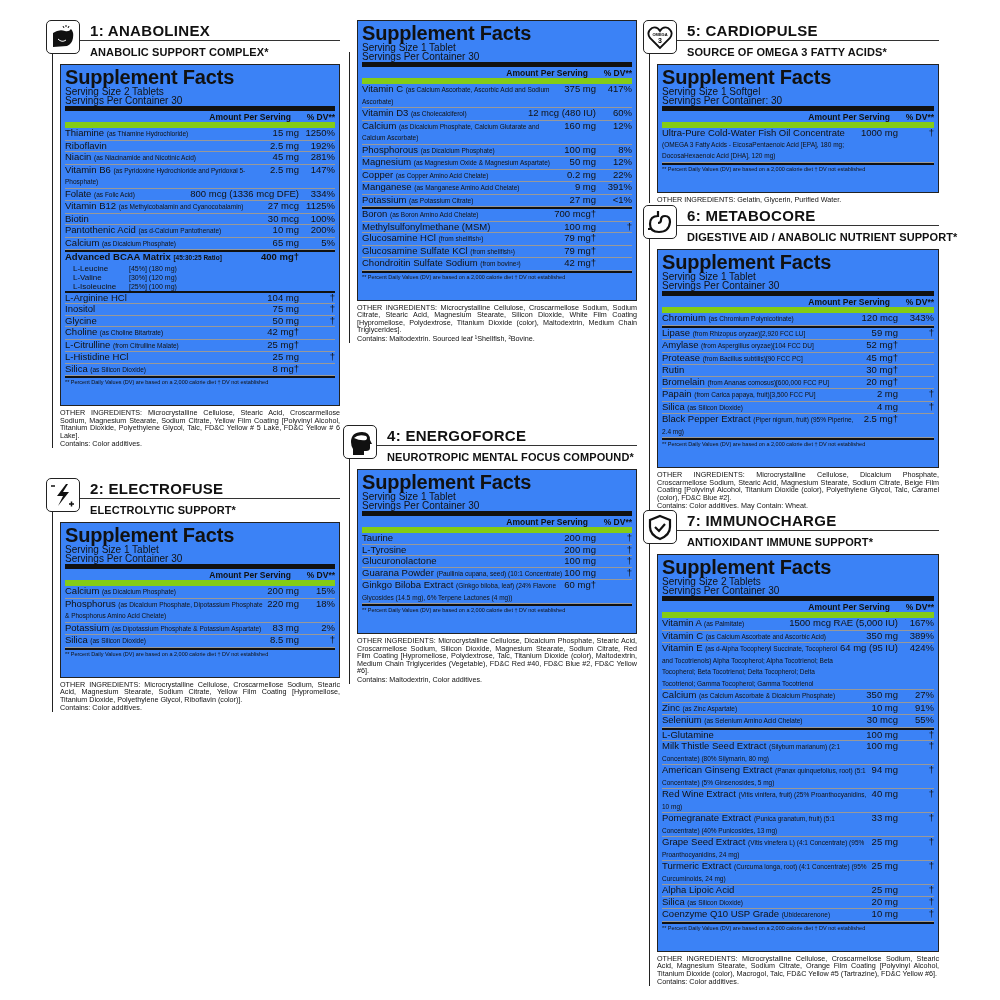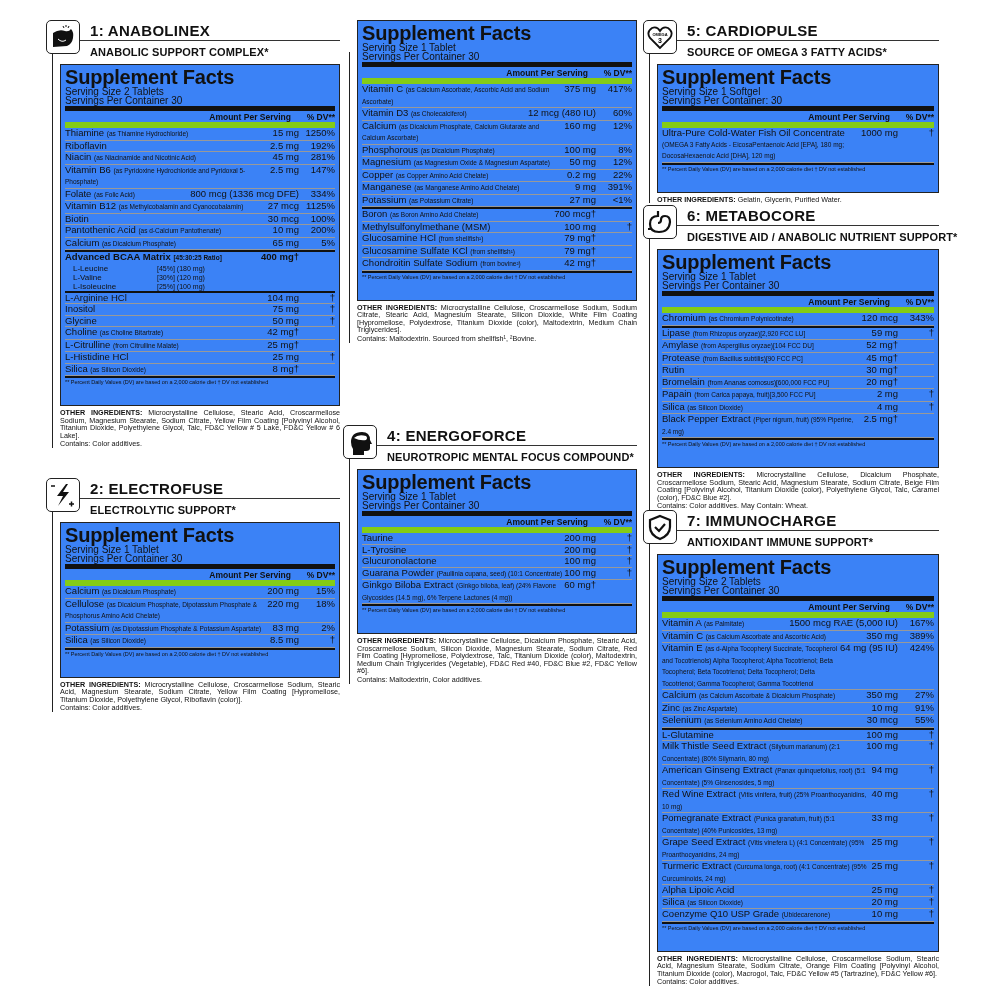--- a/index.html
+++ b/index.html
@@ -22,25 +22,25 @@
   .med { height: 2px; background: #111; }
   .hdr { display: flex; font-size: 8.5px; font-weight: bold; line-height: 10px; border-bottom: 6px solid #84cc16; }
   .hdr .a { flex: 1; text-align: right; padding-right: 10px; }
   .hdr .d { width: 34px; text-align: right; }
   .row { display: flex; font-size: 9.5px; line-height: 10.5px; border-bottom: 1px solid #999; align-items: flex-start; }
   .row .n { flex: 1; min-width: 0; }
   .row .n small { font-size: 6.5px; }
   .row .amt { white-space: nowrap; text-align: right; padding-right: 2px; }
   .row .dv { width: 34px; text-align: right; white-space: nowrap; }
   .row.sub { font-size: 8px; line-height: 9px; border-bottom: none; padding-left: 8px; }
-  .row.sub .n { flex: none; width: 84px; }
+  .row.sub .n { flex: none; width: 56px; }
   .row.sub .r { font-size: 7px; }
   .foot { font-size: 5.5px; line-height: 8px; border-top: 2px solid #111; white-space: nowrap; overflow: hidden; }
   .other { margin-left: 14px; font-size: 7.2px; line-height: 7.6px; margin-top: 3px; text-align: justify; }
-  .other b { font-weight: bold; }
+  .other b { font-weight: normal; }
   .contains { margin-left: 14px; font-size: 7.2px; line-height: 9px; }
 </style>
 </head>
 <body>
 
 <div class="panel" style="left:46px; top:20px; width:294px;">
   <div class="vline"></div>
   <div class="ph">
     <div class="icon-box">
       <svg viewBox="0 0 28 28">
@@ -196,21 +196,21 @@
         <span class="a">Amount Per Serving</span>
         <span class="d">% DV**</span>
       </div>
     <div>
         <div class="row">
           <span class="n"><span>Calcium</span> <small>(as Dicalcium Phosphate)</small></span>
           <span class="amt">200 mg</span>
           <span class="dv">15%</span>
         </div>
         <div class="row">
-          <span class="n"><span>Cellulose</span> <small>(as Dicalcium Phosphate, Dipotassium Phosphate &amp; Phosphorus Amino Acid Chelate)</small></span>
+          <span class="n"><span>Phosphorus</span> <small>(as Dicalcium Phosphate, Dipotassium Phosphate &amp; Phosphorus Amino Acid Chelate)</small></span>
           <span class="amt">220 mg</span>
           <span class="dv">18%</span>
         </div>
         <div class="row">
           <span class="n"><span>Potassium</span> <small>(as Dipotassium Phosphate &amp; Potassium Aspartate)</small></span>
           <span class="amt">83 mg</span>
           <span class="dv">2%</span>
         </div>
         <div class="row">
           <span class="n"><span>Silica</span> <small>(as Silicon Dioxide)</small></span>
@@ -301,21 +301,21 @@
         </div>
         <div class="row">
           <span class="n"><span>Chondroitin Sulfate Sodium</span> <small>(from bovine²)</small></span>
           <span class="amt">42 mg†</span>
           <span class="dv"></span>
         </div>
       </div>
     <div class="foot">** Percent Daily Values (DV) are based on a 2,000 calorie diet   † DV not established</div>
   </div>
   <div class="other"><b>OTHER INGREDIENTS:</b> <span>Microcrystalline Cellulose, Croscarmellose Sodium, Sodium Citrate, Stearic Acid, Magnesium Stearate, Silicon Dioxide, White Film Coating [Hypromellose, Polydextrose, Titanium Dioxide (color), Maltodextrin, Medium Chain Triglycerides].</span></div>
-  <div class="contains">Contains: Maltodextrin. Sourced from shellfish¹, ²Bovine.</div>
+  <div class="contains">Contains: Maltodextrin. Sourced leaf ¹Shellfish, ²Bovine.</div>
 </div>
 
 <div class="panel" style="left:343px; top:425px; width:294px;">
   <div class="vline"></div>
   <div class="ph">
     <div class="icon-box">
       <svg viewBox="0 0 28 28">
           <path d="M5 14 q0 -10 11 -10 q8 0 8 8 l2 4 h-2 v4 q0 3 -4 3 h-2 v4 h-11 v-6 q-2 -3 -2 -7 z" fill="#111"></path>
           <path d="M8 10 q4 -4 12 -2 q2 2 0 4 q-6 1 -12 -2 z" fill="#fff"></path>
         </svg>

